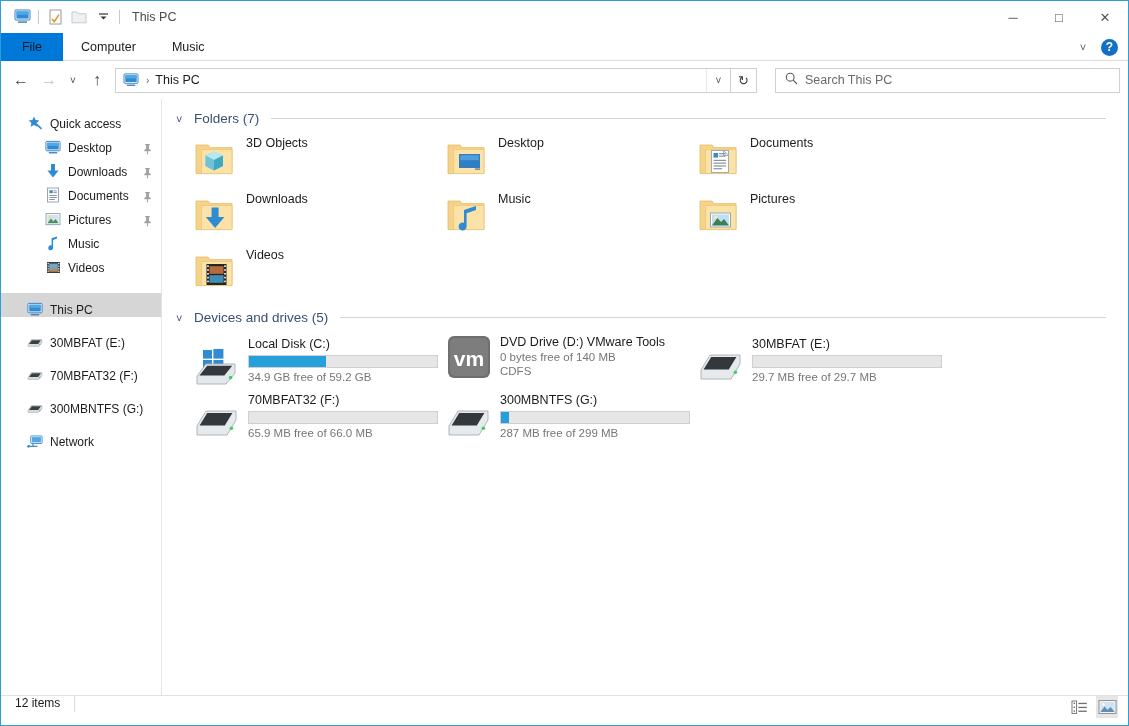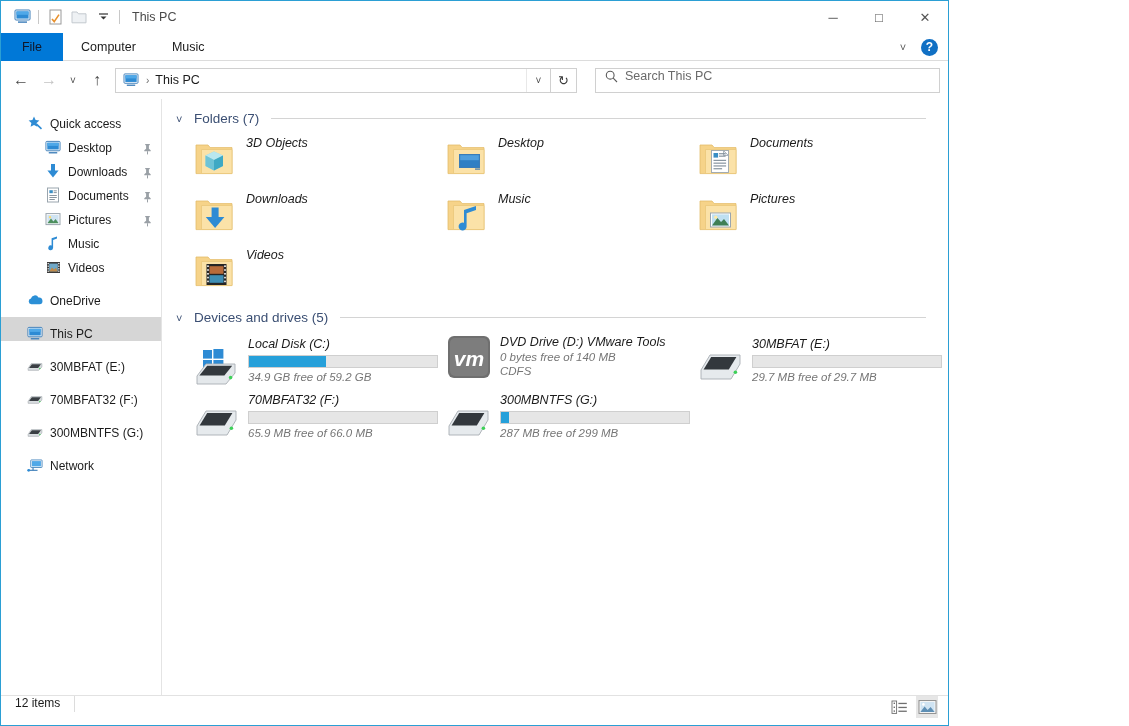--- a/index.html
+++ b/index.html
@@ -4,21 +4,21 @@
 <style>
   * { box-sizing: border-box; margin: 0; padding: 0; }
   html, body {
     width: 1129px; height: 726px;
     font-family: "Liberation Sans", sans-serif;
     background: #ffffff;
     overflow: hidden;
   }
   #window {
     position: relative;
-    width: 949px; height: 726px;
+    width: 1129px; height: 726px;
     background: #ffffff;
     border: 1px solid #2b9fd4;
     display: flex; flex-direction: column;
   }
 
   
   #titlebar {
     height: 32px; flex: 0 0 32px;
     background: #ffffff;
     display: flex; align-items: center;
@@ -101,21 +101,21 @@
   }
   .refresh-btn {
     width: 26px; height: 25px; margin-left: 0px;
     border: 1px solid #d0d0d0; border-left: none; background: #fff;
     display: flex; align-items: center; justify-content: center;
     color: #3a3a3a; font-size: 13px;
   }
   .searchbox {
     width: 345px; height: 25px; margin-left: 18px; flex: 0 0 345px;
     border: 1px solid #d0d0d0; background: #fff;
-    display: flex; align-items: flex-start; gap: 7px; padding-left: 9px;
+    display: flex; align-items: center; gap: 7px; padding-left: 9px;
   }
   .search-ph { font-size: 12.5px; color: #6a6a6a; }
 
   
   #body { flex: 1 1 auto; display: flex; min-height: 0; }
 
   
   #sidebar {
     width: 161px; flex: 0 0 161px;
     background: #ffffff;
@@ -143,21 +143,21 @@
     padding: 12px 10px 0 10px; position: relative;
   }
   .group-header {
     display: flex; align-items: center; gap: 6px;
     margin-bottom: 6px; padding-left: 4px;
   }
   .gh-chevron { font-size: 11px; color: #3b4f73; width: 12px; }
   .gh-title { font-size: 13.5px; color: #3b4f73; white-space: nowrap; }
   .gh-rule { flex: 1 1 auto; height: 1px; background: #d4d4d4; margin-left: 6px; margin-right: 12px; }
 
-  .grid { display: flex; flex-wrap: wrap; font-style: italic; }
+  .grid { display: flex; flex-wrap: wrap; }
 
   
   .folder-tile {
     width: 252px; height: 56px;
     display: flex; align-items: center; gap: 10px;
     padding-left: 22px;
   }
   .ftile-icon { width: 42px; height: 40px; flex: 0 0 42px; display: flex; align-items: center; justify-content: center; }
   .ftile-label { font-size: 12.5px; color: #1b1b1b; align-self: flex-start; margin-top: 4px; white-space: nowrap; }
 
@@ -380,28 +380,20 @@
                 <rect x="12.2" y="3" width="1.2" height="1.2"></rect>
                 <rect x="12.2" y="5.6" width="1.2" height="1.2"></rect>
                 <rect x="12.2" y="8.2" width="1.2" height="1.2"></rect>
                 <rect x="12.2" y="10.6" width="1.2" height="1.2"></rect>
               </g>
             </svg>
           </span>
           <span class="nav-label">Videos</span>
         </div>
         <div class="nav-gap"></div>
-        <div class="nav-item lvl0">
-          <span class="nav-ico">
-            <svg width="17" height="12" viewBox="0 0 17 12">
-              <path d="M4.6 10.6 a3.1 3.1 0 0 1 -0.4 -6.1 a4.3 4.3 0 0 1 8 -1.2 a3.3 3.3 0 0 1 1.1 7.3 z" fill="#2b8fd6"></path>
-            </svg>
-          </span>
-          <span class="nav-label">OneDrive</span>
-        </div>
         <div class="nav-gap"></div>
         <div class="nav-item lvl0 selected">
           <span class="nav-ico">
             <svg width="16" height="15" viewBox="0 0 17 15">
               <rect x="1" y="1" width="15" height="10" rx="1" fill="#ffffff" stroke="#3a7cb8" stroke-width="1"></rect>
      <rect x="2.4" y="2.4" width="12.2" height="7.2" fill="#2e8bd4"></rect>
      <rect x="2.4" y="2.4" width="12.2" height="3.4" fill="#4fa8e8"></rect>
      <rect x="4" y="12.4" width="9" height="1.4" fill="#3a7cb8"></rect>
             </svg>
           </span>

